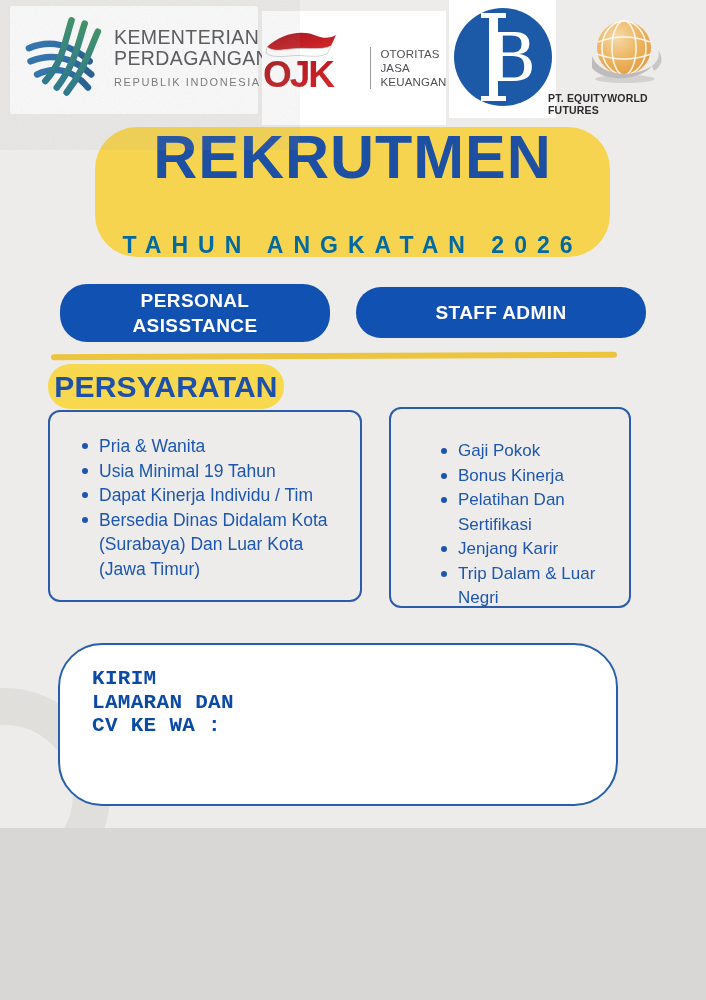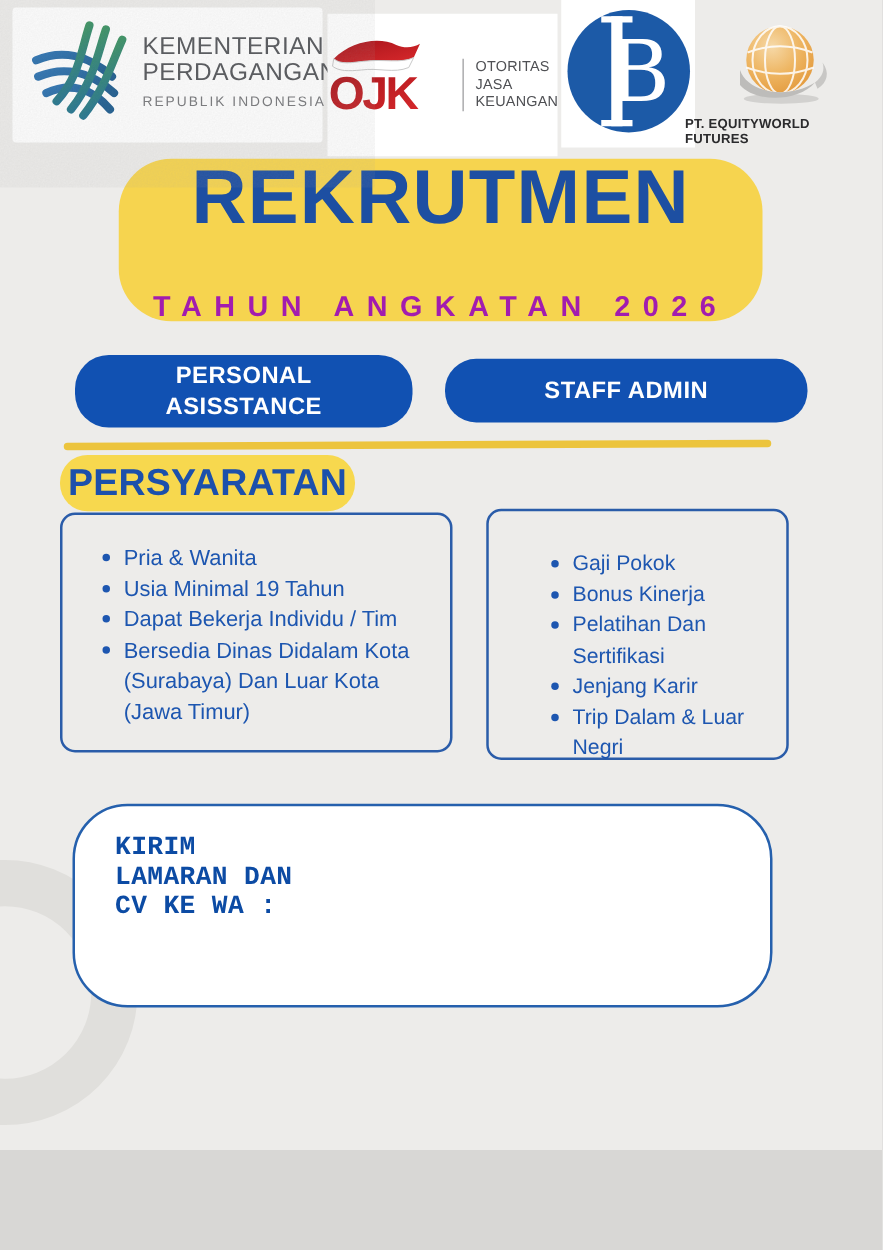--- a/index.html
+++ b/index.html
@@ -1,18 +1,18 @@
 <!DOCTYPE html>
 <html><head>
 <meta charset="utf-8">
 <style>
   * { margin:0; padding:0; box-sizing:border-box; }
   html,body { background:#d8d7d5; }
   .page {
-    position:relative; width:706px; height:920px;
+    position:relative; width:706px; height:828px;
     background:#edecea;
     overflow:hidden;
     font-family:"Liberation Sans", sans-serif;
     margin:0 auto;
   }
   
   .noise { position:absolute; inset:0; z-index:40; pointer-events:none; opacity:.16; }
   
   .watermark-ring {
     position:absolute; left:-102px; top:688px; width:212px; height:212px;
@@ -34,21 +34,21 @@
   .ewf { position:absolute; left:548px; top:16px; width:150px; z-index:2; text-align:center; }
   .ewf-label { font-size:10.5px; font-weight:bold; color:#2b2b2d; letter-spacing:.2px;
     margin-top:2px; text-align:left; }
   
   .banner {
     position:absolute; left:95px; top:127px; width:515px; height:130px;
     background:#f6d44f; border-radius:42px; z-index:2;
     display:flex; flex-direction:column; align-items:center; justify-content:center;gap:40px;
   }
   .banner-title { font-size:61px; font-weight:bold; color:#1d4fa2; letter-spacing:1px; line-height:62px; }
-  .banner-sub { font-size:23px; font-weight:bold; color:#a21caf; letter-spacing:10px; margin-top:4px; }
+  .banner-sub { font-size:23px; font-weight:bold; color:#0369a1; letter-spacing:10px; margin-top:4px; }
   
   .pos-btn {
     position:absolute; background:#1151b2; color:#ffffff; z-index:2;
     font-weight:bold; font-size:19px; text-align:center;
     display:flex; align-items:center; justify-content:center;
     letter-spacing:.4px; line-height:25px; border:none; cursor:pointer;
   }
   .pos-btn-1 { left:60px; top:284px; width:270px; height:58px; border-radius:27px; padding:0 48px; }
   .pos-btn-2 { left:356px; top:287px; width:290px; height:51px; border-radius:25px; }
   
@@ -182,21 +182,21 @@
   <button class="pos-btn pos-btn-1">PERSONAL ASISSTANCE</button>
   <button class="pos-btn pos-btn-2">STAFF ADMIN</button>
 
   <div class="gold-line"></div>
   <div class="badge badge-main">PERSYARATAN</div>
 
   <div class="req-box req-box-1">
     <ul class="req-list">
       <li>Pria &amp; Wanita</li>
       <li>Usia Minimal 19 Tahun</li>
-      <li>Dapat Bekerja Individu / Tim</li>
+      <li>Dapat Kinerja Individu / Tim</li>
       <li>Bersedia Dinas Didalam Kota (Surabaya) Dan Luar Kota (Jawa Timur)</li>
     </ul>
   </div>
 
   <div class="req-box req-box-2">
     <ul class="req-list">
       <li>Gaji Pokok</li>
       <li>Bonus Kinerja</li>
       <li>Pelatihan Dan Sertifikasi</li>
       <li>Jenjang Karir</li>

